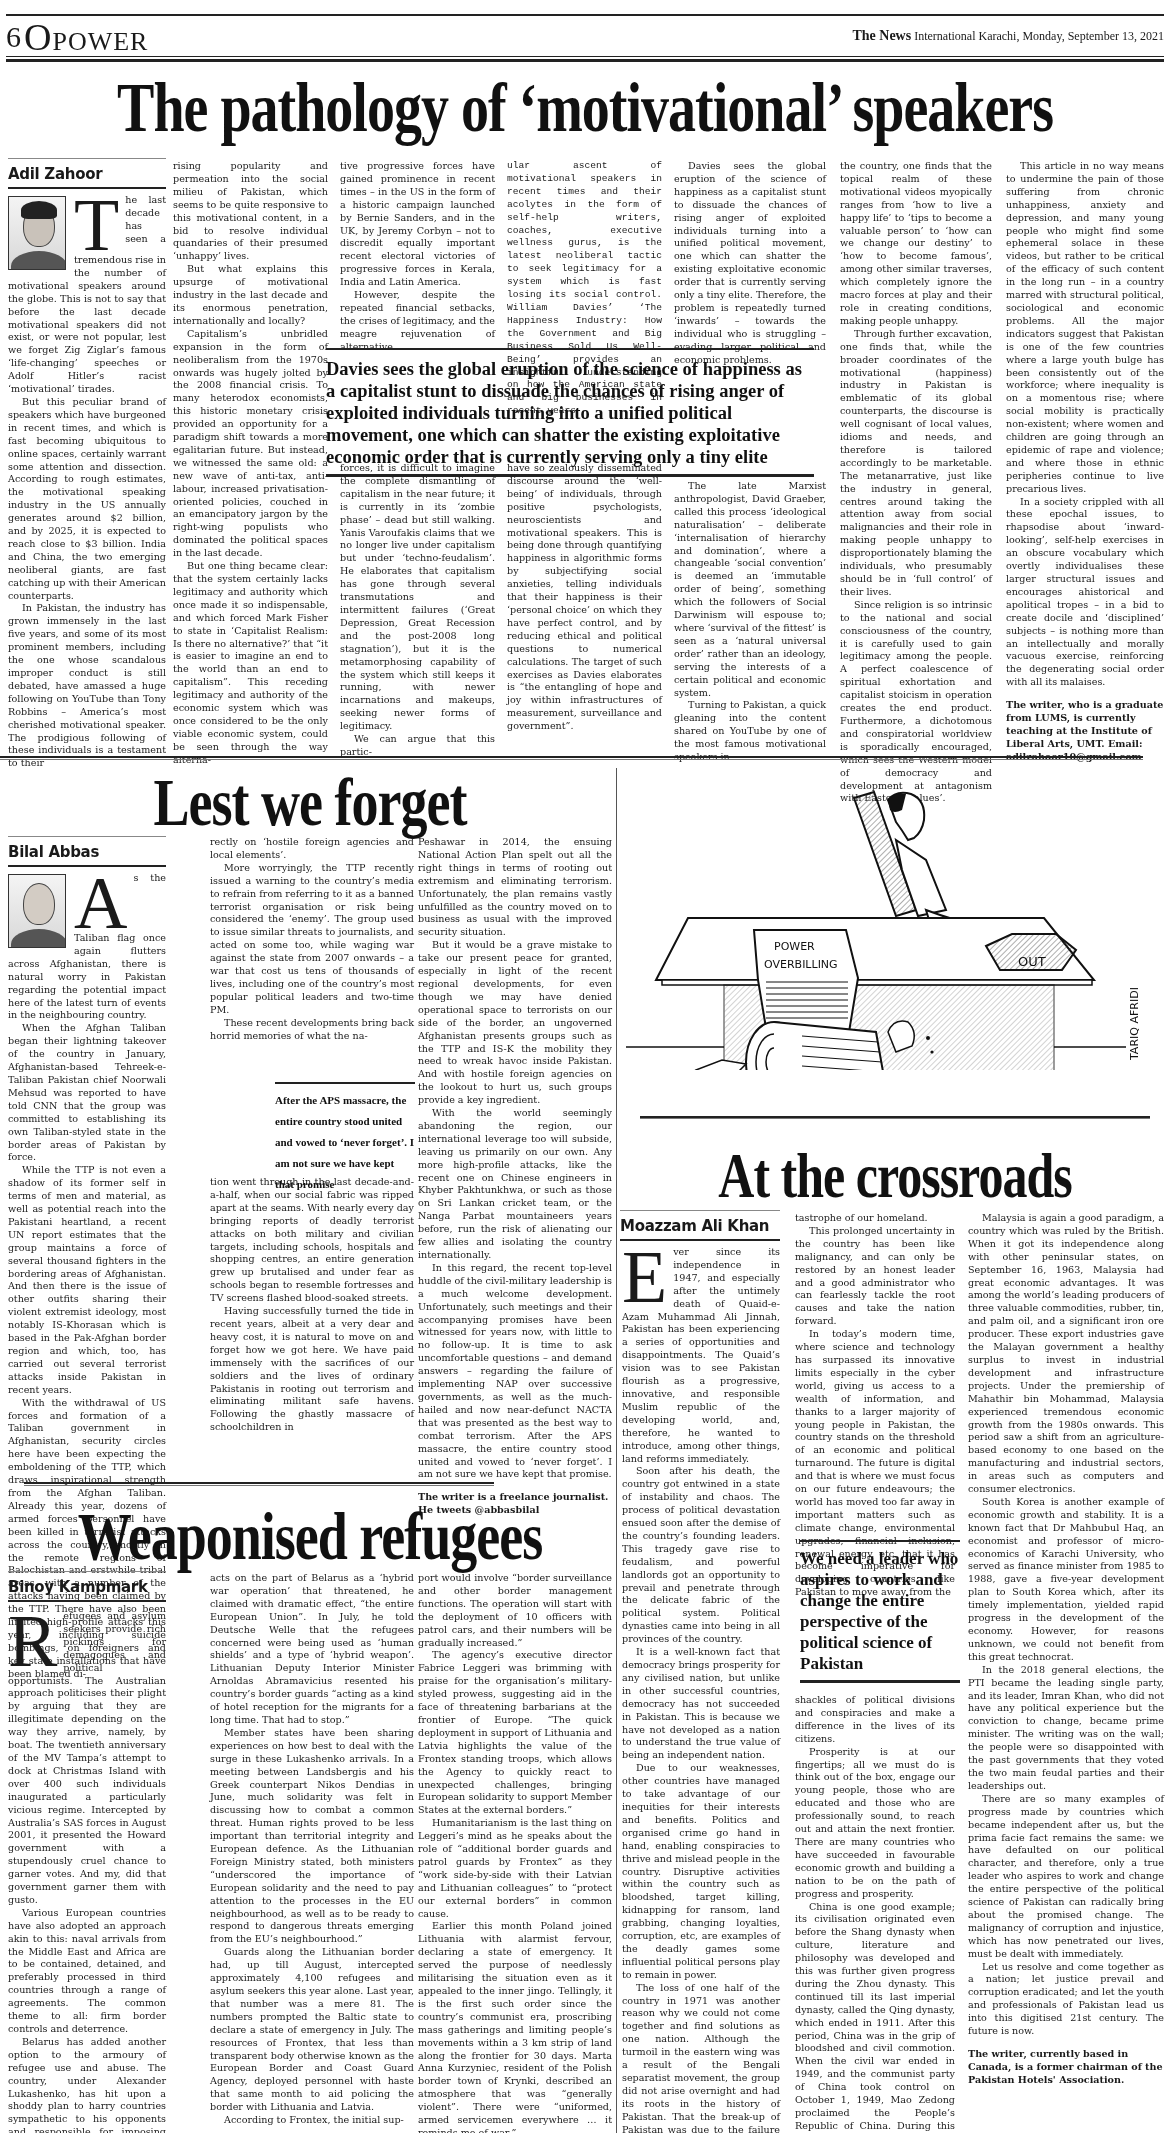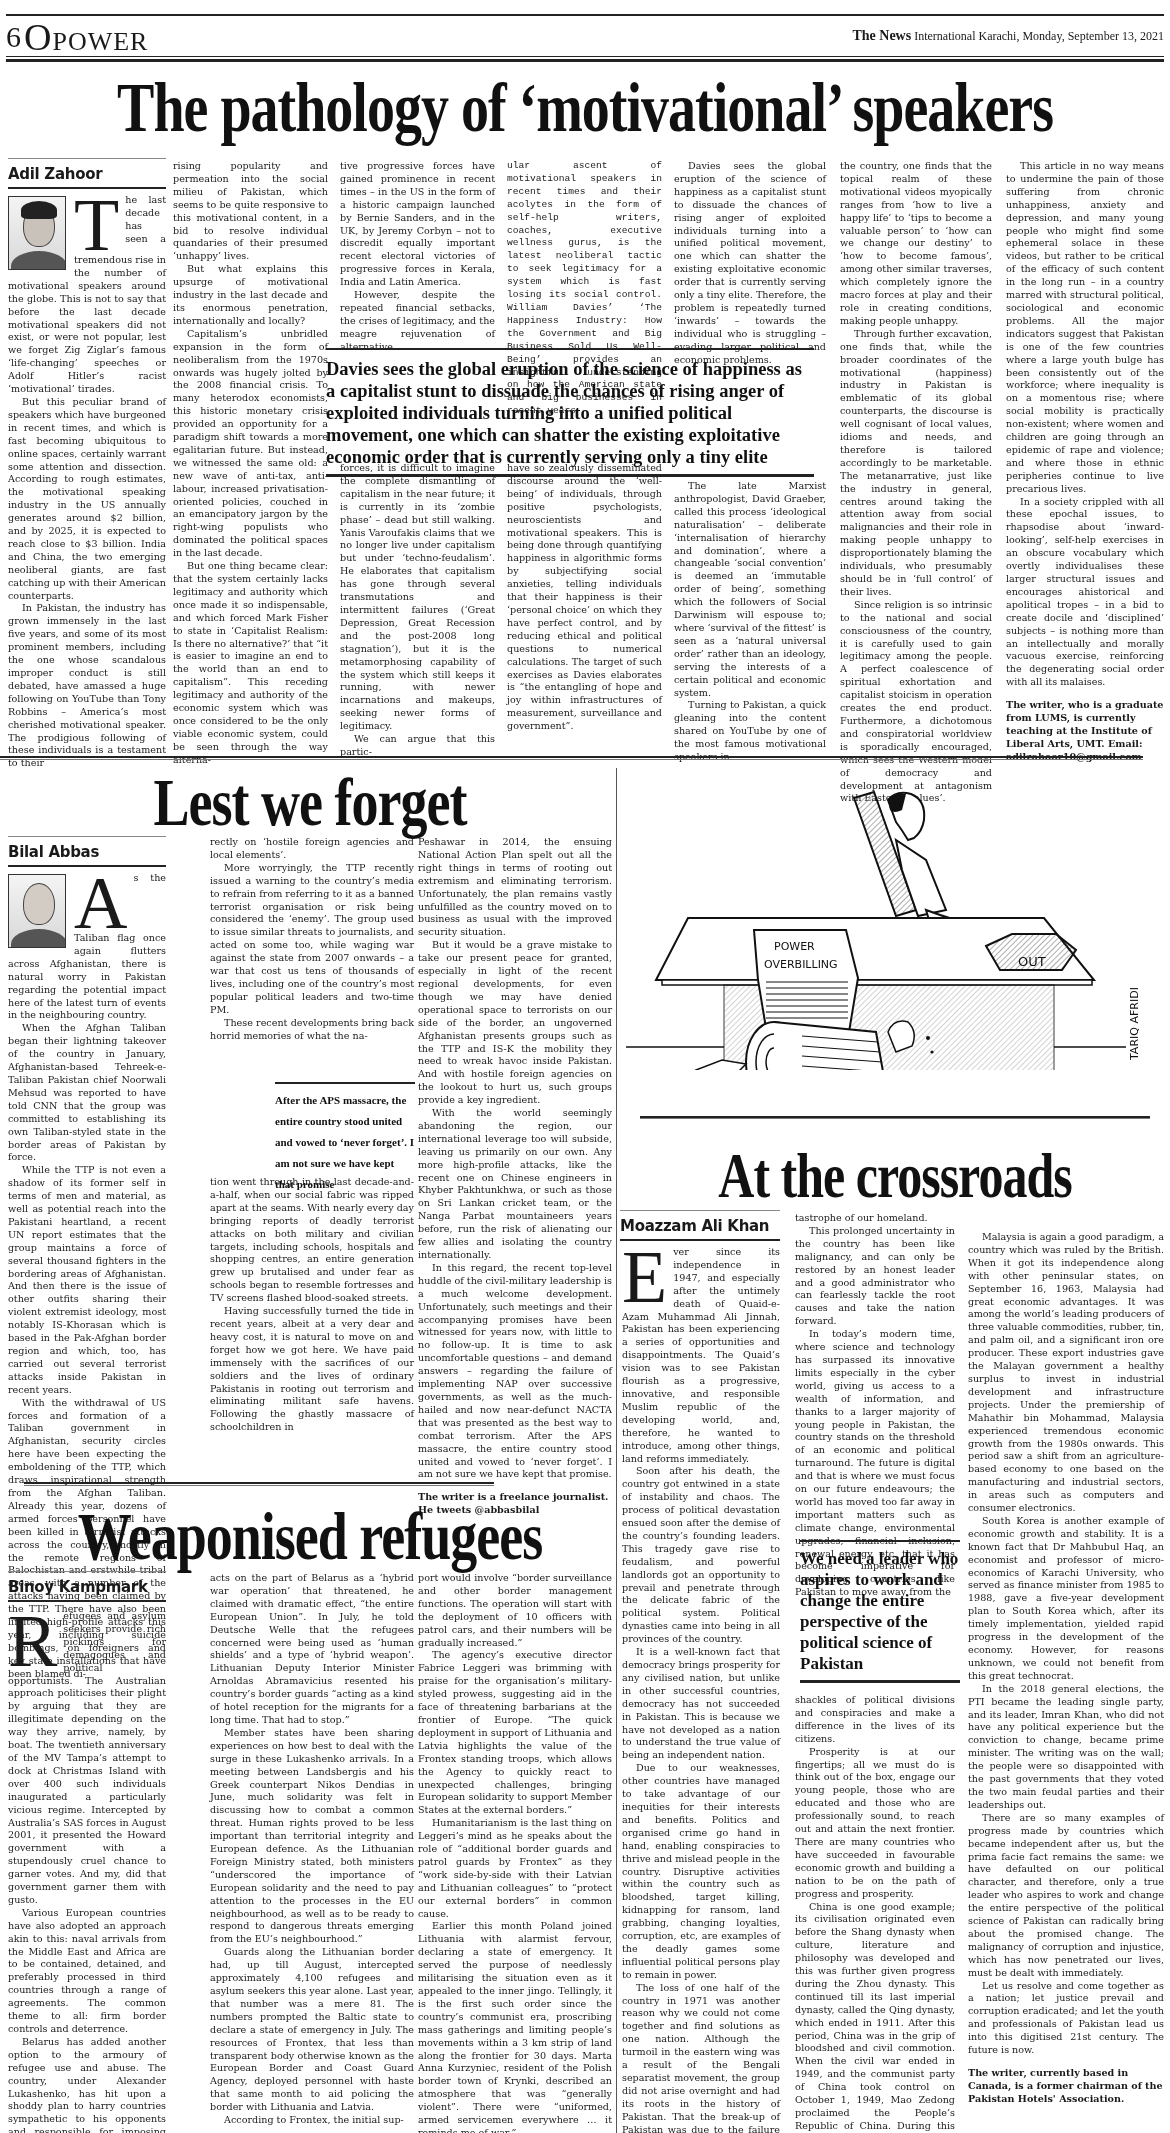--- a/index.html
+++ b/index.html
@@ -242,21 +242,21 @@
 </div>
 
 <div class="pullquote pq3">We need a leader who aspires to work and change the entire perspective of the political science of Pakistan</div>
 
 <div class="col" style="left:795px;top:1694px;width:160px;">
   <p class="noind">shackles of political divisions and conspiracies and make a difference in the lives of its citizens.</p>
   <p>Prosperity is at our fingertips; all we must do is think out of the box, engage our young people, those who are educated and those who are professionally sound, to reach out and attain the next frontier. There are many countries who have succeeded in favourable economic growth and building a nation to be on the path of progress and prosperity.</p>
   <p>China is one good example; its civilisation originated even before the Shang dynasty when culture, literature and philosophy was developed and this was further given progress during the Zhou dynasty. This continued till its last imperial dynasty, called the Qing dynasty, which ended in 1911. After this period, China was in the grip of bloodshed and civil commotion. When the civil war ended in 1949, and the communist party of China took control on October 1, 1949, Mao Zedong proclaimed the People’s Republic of China. During this period, China had a strong economic and cultural growth, and today we can see this country as the world’s biggest trade powerhouse.</p>
 </div>
 
-<div class="col" style="left:968px;top:1212px;width:196px;margin-top:19px;">
+<div class="col" style="left:968px;top:1212px;width:196px;">
   <p>Malaysia is again a good paradigm, a country which was ruled by the British. When it got its independence along with other peninsular states, on September 16, 1963, Malaysia had great economic advantages. It was among the world’s leading producers of three valuable commodities, rubber, tin, and palm oil, and a significant iron ore producer. These export industries gave the Malayan government a healthy surplus to invest in industrial development and infrastructure projects. Under the premiership of Mahathir bin Mohammad, Malaysia experienced tremendous economic growth from the 1980s onwards. This period saw a shift from an agriculture-based economy to one based on the manufacturing and industrial sectors, in areas such as computers and consumer electronics.</p>
   <p>South Korea is another example of economic growth and stability. It is a known fact that Dr Mahbubul Haq, an economist and professor of micro-economics of Karachi University, who served as finance minister from 1985 to 1988, gave a five-year development plan to South Korea which, after its timely implementation, yielded rapid progress in the development of the economy. However, for reasons unknown, we could not benefit from this great technocrat.</p>
   <p>In the 2018 general elections, the PTI became the leading single party, and its leader, Imran Khan, who did not have any political experience but the conviction to change, became prime minister. The writing was on the wall; the people were so disappointed with the past governments that they voted the two main feudal parties and their leaderships out.</p>
   <p>There are so many examples of progress made by countries which became independent after us, but the prima facie fact remains the same: we have defaulted on our political character, and therefore, only a true leader who aspires to work and change the entire perspective of the political science of Pakistan can radically bring about the promised change. The malignancy of corruption and injustice, which has now penetrated our lives, must be dealt with immediately.</p>
   <p>Let us resolve and come together as a nation; let justice prevail and corruption eradicated; and let the youth and professionals of Pakistan lead us into this digitised 21st century. The future is now.</p>
   <p class="note">The writer, currently based in Canada, is a former chairman of the Pakistan Hotels' Association.</p>
 </div>
 
 <div class="rule-h" style="left:24px;top:1482px;width:470px;"></div>
 <div class="headline h4">Weaponised refugees</div>

